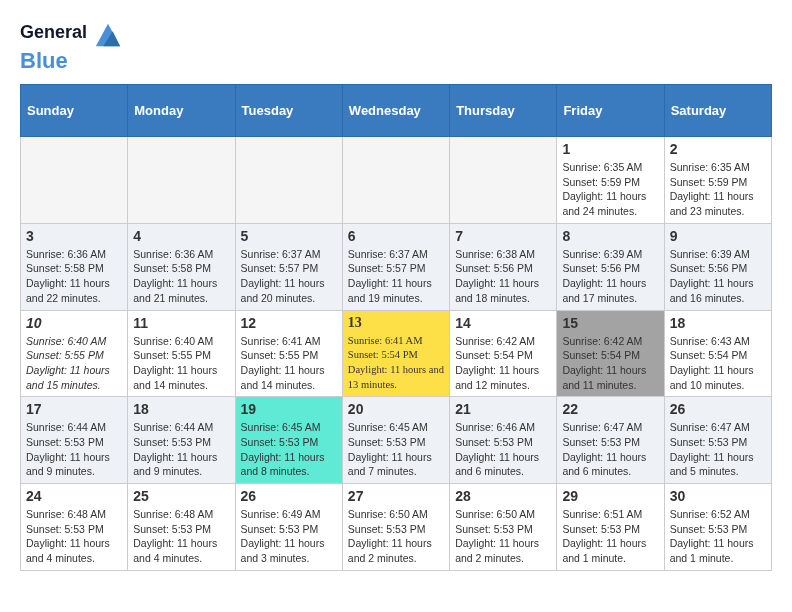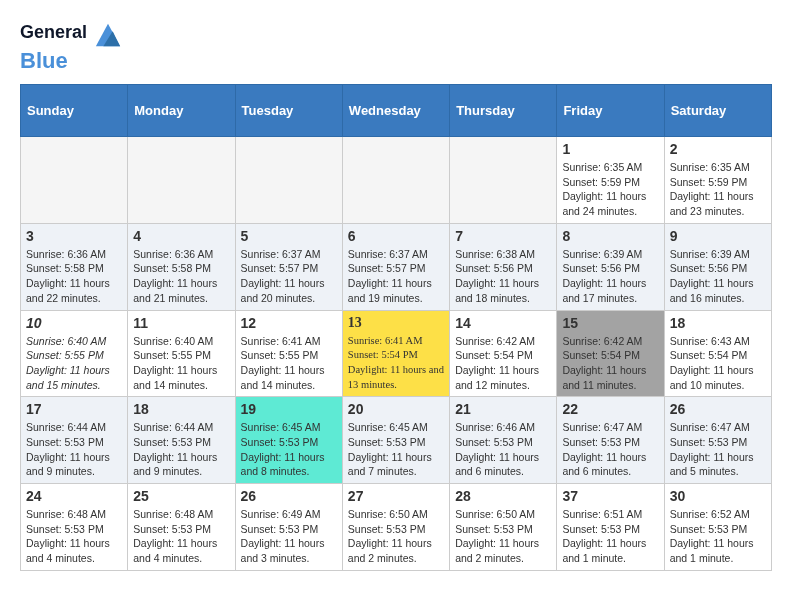--- a/index.html
+++ b/index.html
@@ -293,21 +293,21 @@
 Sunset: 5:53 PM
 Daylight: 11 hours and 2 minutes.</div>
         </td>
         <td style="background: rgb(255, 255, 255);">
           <span class="day-num">28</span>
           <div class="day-info" style="white-space: pre-line;">Sunrise: 6:50 AM
 Sunset: 5:53 PM
 Daylight: 11 hours and 2 minutes.</div>
         </td>
         <td style="background: rgb(255, 255, 255);">
-          <span class="day-num">37</span>
+          <span class="day-num">29</span>
           <div class="day-info" style="white-space: pre-line;">Sunrise: 6:51 AM
 Sunset: 5:53 PM
 Daylight: 11 hours and 1 minute.</div>
         </td>
         <td style="background: rgb(255, 255, 255);">
           <span class="day-num">30</span>
           <div class="day-info" style="white-space: pre-line;">Sunrise: 6:52 AM
 Sunset: 5:53 PM
 Daylight: 11 hours and 1 minute.</div>
         </td>

